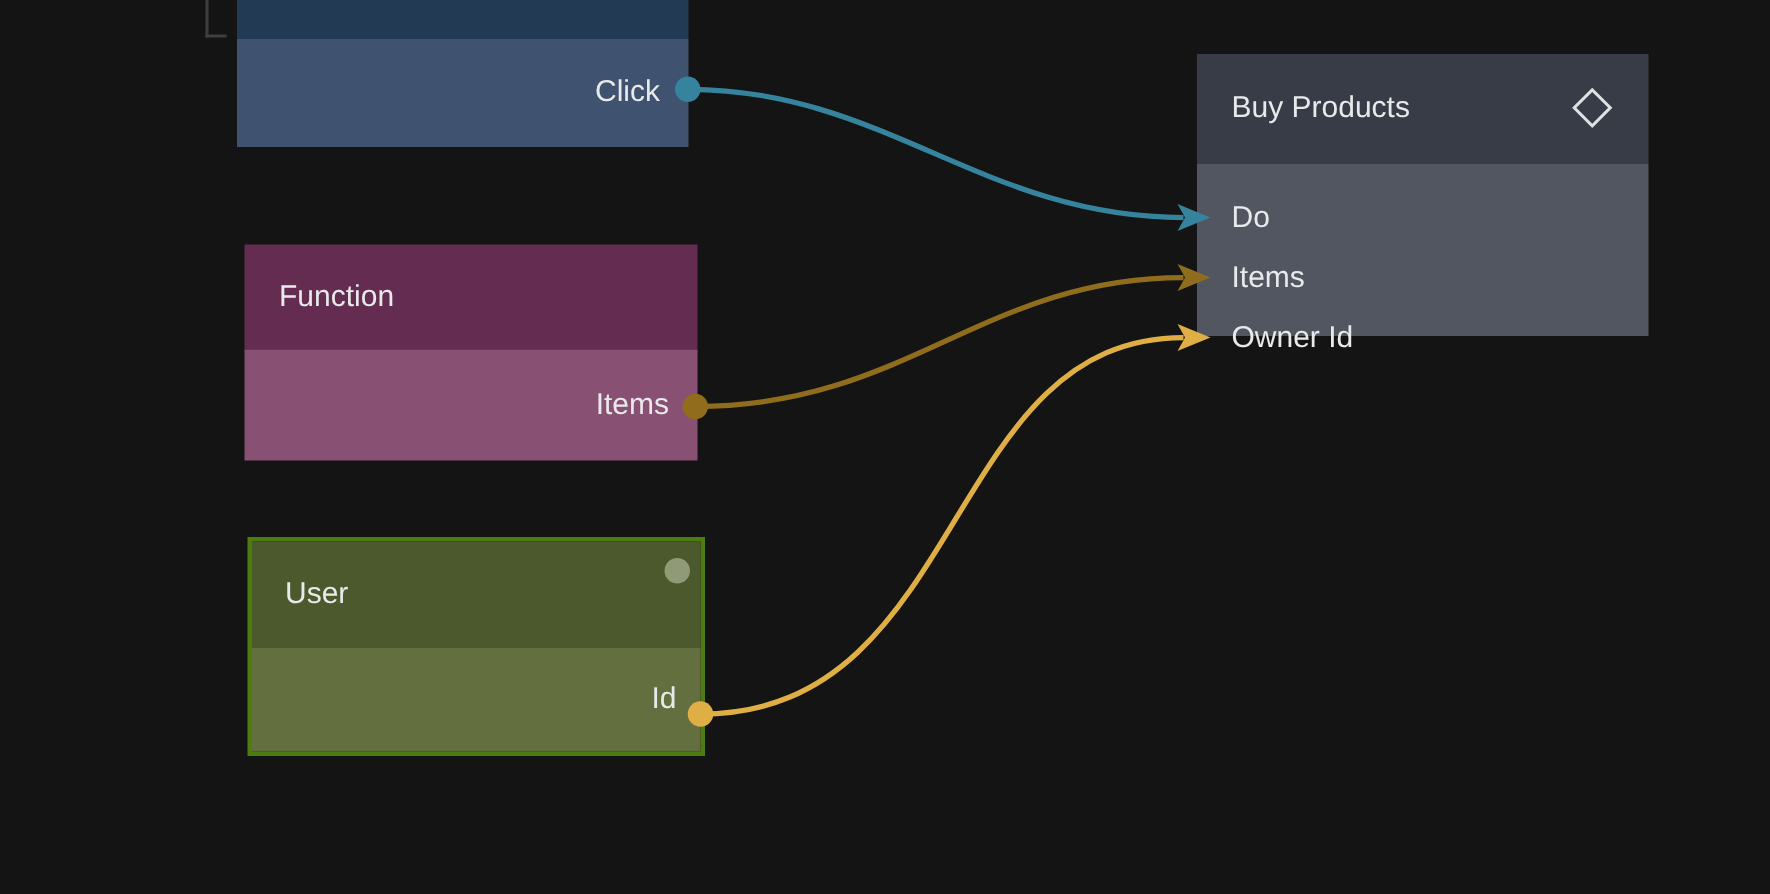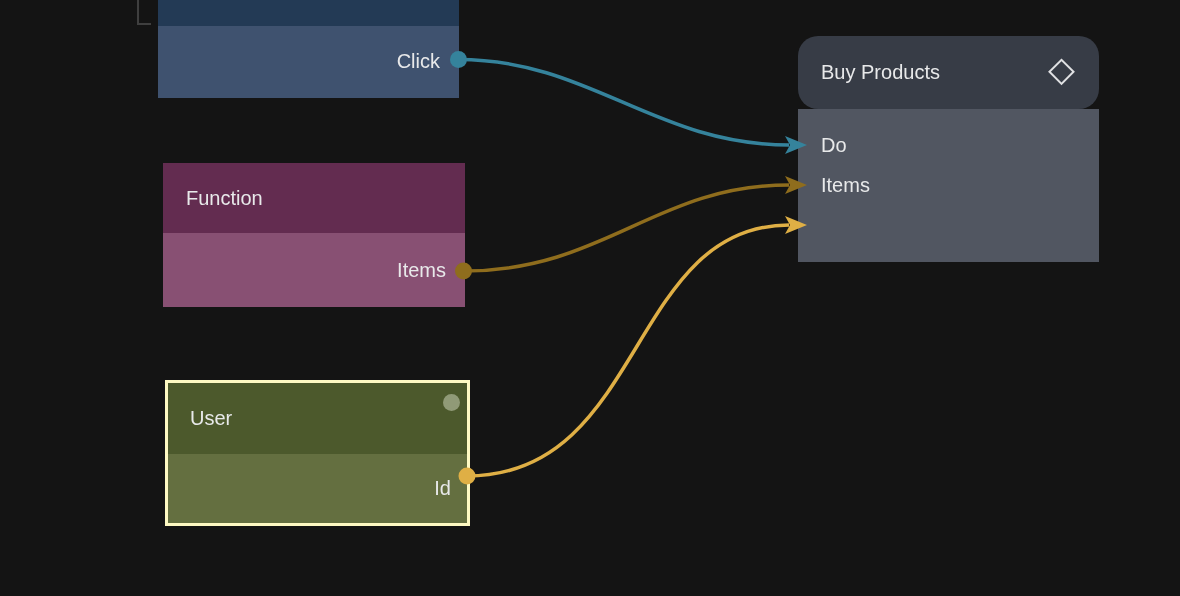--- a/index.html
+++ b/index.html
@@ -27,33 +27,33 @@
   .node-trigger .node-body   { height:72px; }
   .node-trigger .port-row    { height:71px; }
 
   
   .node-function { left:163px; top:163px; width:302px; }
   .node-function .node-header { height:70px; }
   .node-function .node-body   { height:74px; }
   .node-function .port-row    { height:74px; }
 
   
-  .node-user { left:165px; top:380px; width:299px; border:3px solid #fef9c3; }
+  .node-user { left:165px; top:358px; width:299px; border:3px solid #4d7c0f; }
   .node-user .node-header { height:71px; padding:0 22px; }
   .node-user .node-body   { height:69px; }
   .node-user .port-row    { height:69px; padding-right:16px;text-align:right; }
   .status-dot {
     position:absolute; left:275px; top:11px; width:17px; height:17px;
     border-radius:50%;
   }
 
   
   .node-buy { left:798px; top:36px; width:301px; }
-  .node-buy .node-header { height:73px;border-radius:20px; }
-  .node-buy .node-body   { height:153px; padding-top:16px; }
+  .node-buy .node-header { height:73px; }
+  .node-buy .node-body   { height:115px; padding-top:16px; }
   .node-buy .port-row    { height:40px; }
   .diamond {
     position:absolute; right:28px; top:50%;
     width:15px; height:15px; box-sizing:content-box;
     border:2px solid #e0e1e3;
     transform:translateY(-56%) rotate(45deg);
   }
 
   .wires { position:absolute; left:0; top:0; z-index:3; }
 </style>
@@ -101,20 +101,23 @@
       <span>Buy Products</span>
       <span class="diamond"></span>
     </div>
     <div class="node-body" style="background-color: rgb(81, 86, 97);">
       <div class="port-row row-in">
         <span>Do</span>
       </div>
       <div class="port-row row-in">
         <span>Items</span>
       </div>
+      <div class="port-row row-in">
+        <span>Owner Id</span>
+      </div>
     </div>
   </div>
 
   <svg class="wires" width="1180" height="596">
 
     <path d="M458.5 59.5 C590 59.5 655 145 789 145" fill="none" stroke-width="3.5" stroke="#35839c"></path>
     <polygon points="785,136 807,145 785,154 790,145" fill="#35839c"></polygon>
 
     <path d="M463.5 271 C605 271 655 185 789 185" fill="none" stroke-width="3.5" stroke="#8f6d1d"></path>
     <polygon points="785,176 807,185 785,194 790,185" fill="#8f6d1d"></polygon>

